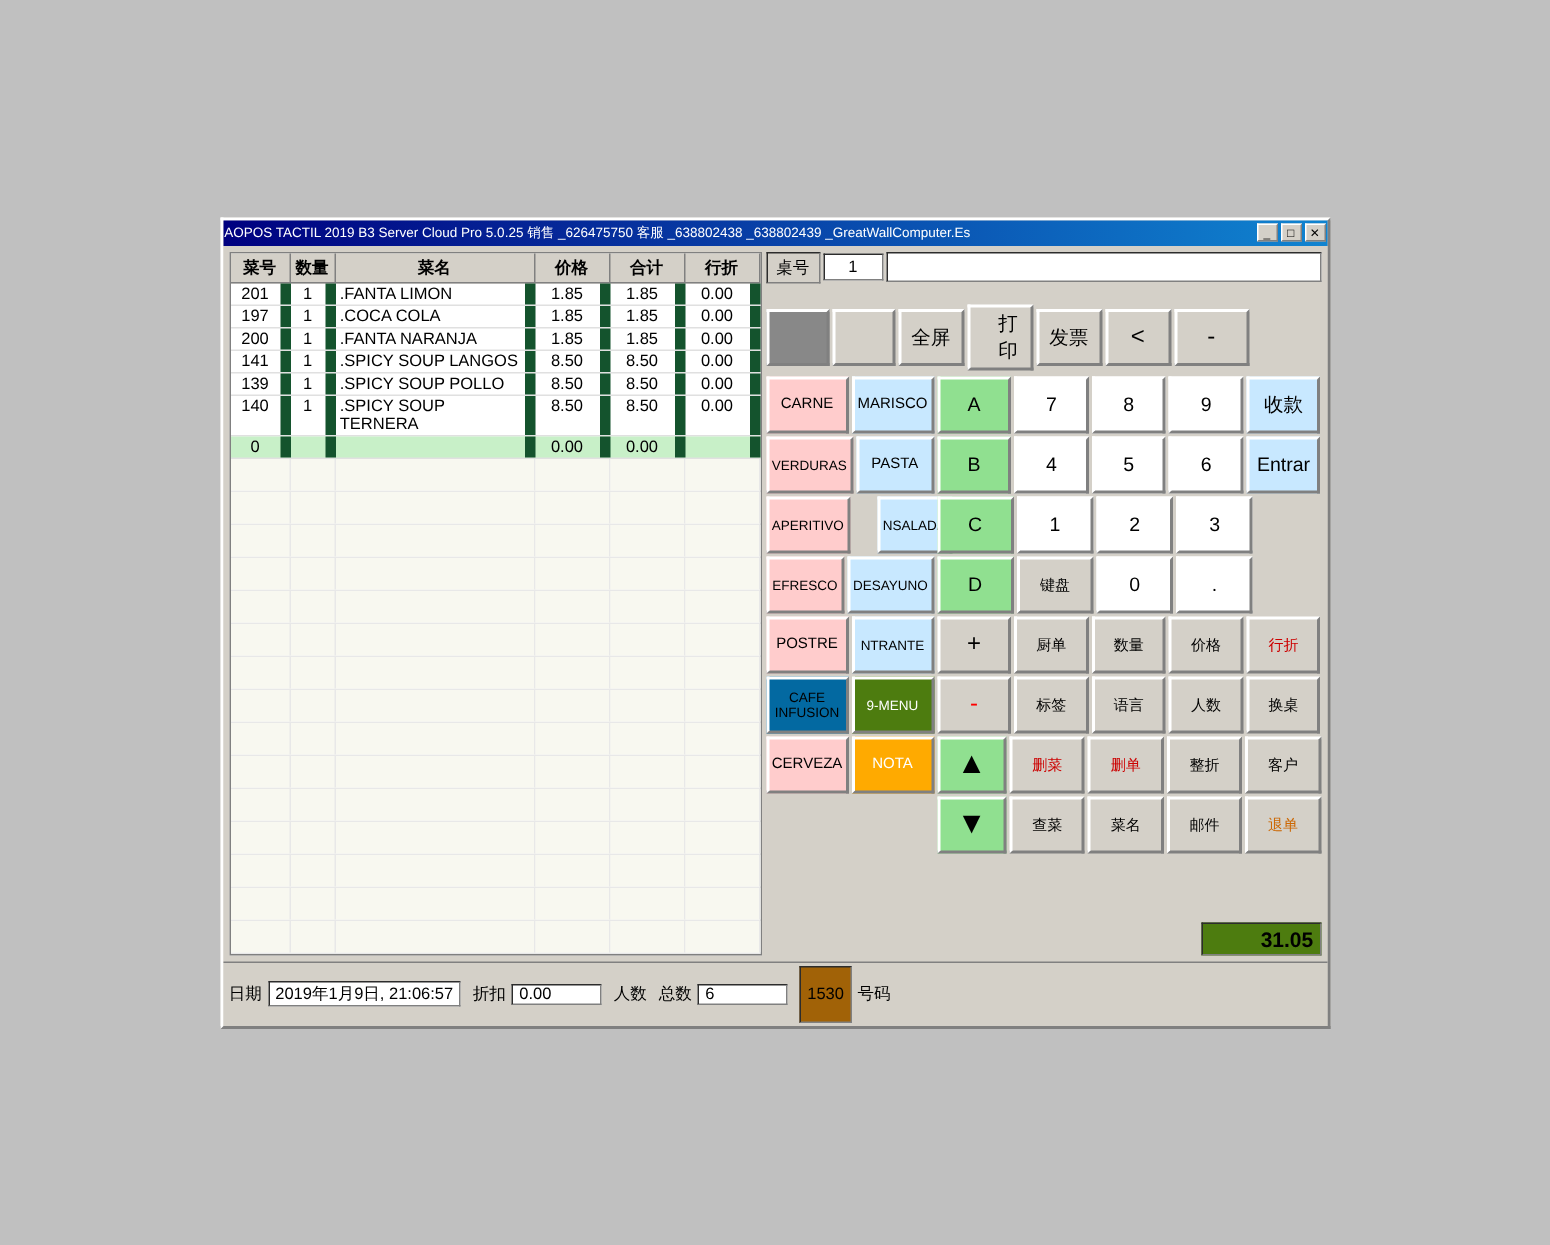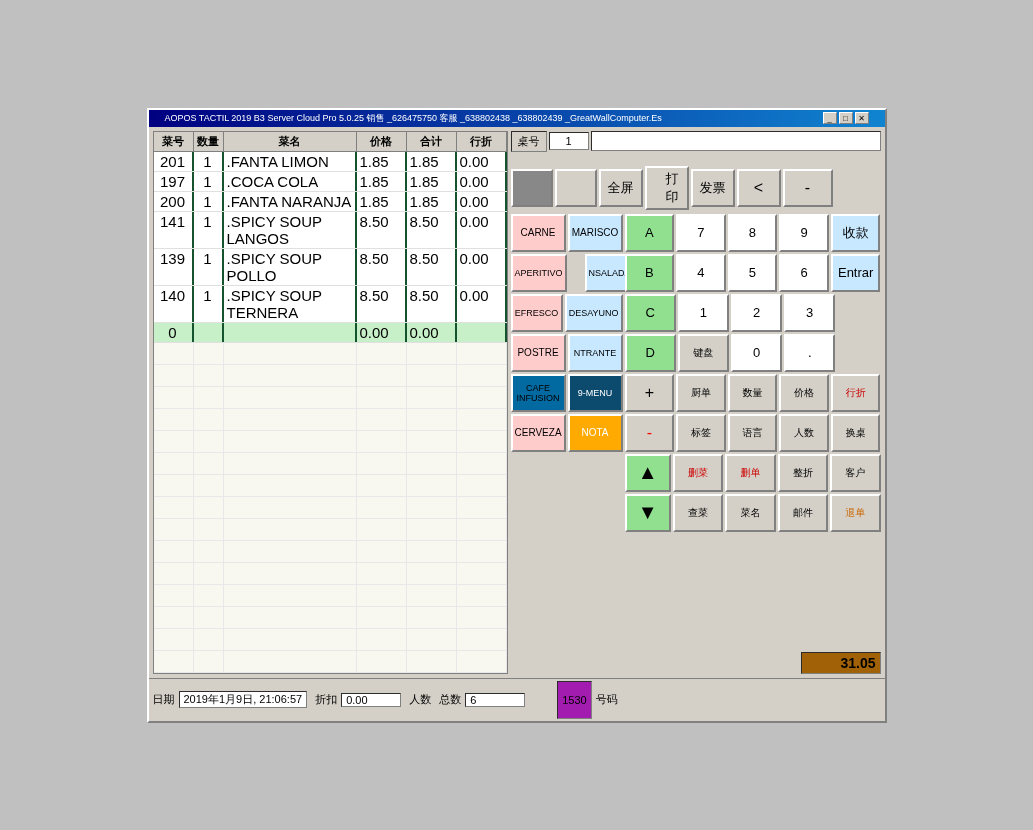--- a/index.html
+++ b/index.html
@@ -16,21 +16,21 @@
       background: #d4d0c8;
       border: 2px solid #808080;
       border-top-color: #ffffff;
       border-left-color: #ffffff;
       width: 740px;
     }
     .title-bar {
       background: linear-gradient(to right, #000080, #1084d0);
       color: white;
       font-size: 10px;
-      padding: 2px 16px;
+      padding: 2px 1px;
       display: flex;
       justify-content: space-between;
       align-items: center;
     }
     .title-bar-buttons {
       display: flex;
       gap: 2px;
     }
     .title-bar-btn {
       background: #d4d0c8;
@@ -76,26 +76,26 @@
     .table-row {
       display: grid;
       grid-template-columns: 40px 30px 1fr 50px 50px 50px;
       border-bottom: 1px solid #e0e0e0;
     }
     .table-row.selected {
       background: #c8f0c8;
     }
     .td {
       padding: 1px 3px;
-      border-right: 2px solid #14532d;
+      border-right: 7px solid #14532d;
       text-align: center;
-      font-size: 15px;
+      font-size: 11px;
     }
     .td.name { text-align: left; }
-    .td.num { text-align: left; }
+    .td.num { text-align: center; }
     .empty-row {
       display: grid;
       grid-template-columns: 40px 30px 1fr 50px 50px 50px;
       border-bottom: 1px solid #e8e8e8;
       height: 22px;
     }
     .empty-td {
       border-right: 1px solid #e8e8e8;
       background: #f8f8f0;
     }
@@ -120,21 +120,21 @@
       width: 40px;
       text-align: center;
     }
     .display-box {
       background: white;
       border: 1px inset #808080;
       flex: 1;
       height: 20px;
     }
     .amount-display {
-      background: #a16207;
+      background: #4d7c0f;
       border: 1px inset #808080;
       text-align: right;
       padding: 2px 4px;
       font-size: 14px;
       font-weight: bold;
       width: 80px;
       color: #000;
     }
     .btn {
       border: 2px solid;
@@ -430,40 +430,44 @@
 
       <div style="display:flex; gap:2px; flex:1;">
 
         <div class="categories-col">
 
           <div style="display:flex;gap:2px;">
             <button class="btn btn-category" style="flex:1;font-size:10px;background:#ffcccc;">CARNE</button>
             <button class="btn btn-category" style="flex:1;font-size:10px;background:#c8e8ff;">MARISCO</button>
           </div>
 
+          <div style="display:flex;gap:2px;">
+            <button class="btn btn-category" style="flex:1;font-size:9px;background:#ffcccc;">VERDURAS</button>
+            <button class="btn btn-category" style="flex:1;font-size:10px;background:#c8e8ff;">PASTA</button>
+          </div>
 
           <div style="display:flex;gap:18px;">
             <button class="btn btn-category" style="flex:1;font-size:9px;background:#ffcccc;">APERITIVO</button>
             <button class="btn btn-category" style="flex:1;font-size:9px;background:#c8e8ff;">NSALADA</button>
           </div>
 
           <div style="display:flex;gap:2px;">
             <button class="btn btn-category" style="flex:1;font-size:9px;background:#ffcccc;">EFRESCO</button>
             <button class="btn btn-category" style="flex:1;font-size:9px;background:#c8e8ff;">DESAYUNO</button>
           </div>
 
           <div style="display:flex;gap:2px;">
             <button class="btn btn-category" style="flex:1;font-size:10px;background:#ffcccc;">POSTRE</button>
             <button class="btn btn-category" style="flex:1;font-size:9px;background:#c8e8ff;">NTRANTE</button>
           </div>
 
 
           <div style="display:flex;gap:2px;">
             <button class="btn btn-category" style="flex:1;font-size:9px;background:#0369a1;">CAFE INFUSION</button>
-            <button class="btn btn-category" style="flex:1;font-size:9px;background:#0c4a6e;color:white;">9-MENU</button>
+            <button class="btn btn-category" style="flex:1;font-size:9px;background:#4d7c0f;color:white;">9-MENU</button>
           </div>
 
           <div style="display:flex;gap:2px;">
             <button class="btn btn-category" style="flex:1;font-size:10px;background:#ffcccc;">CERVEZA</button>
             <button class="btn btn-category" style="flex:1;font-size:10px;background:#ffaa00;color:white;">NOTA</button>
           </div>
         </div>
 
         <div style="display:flex;flex-direction:column;gap:2px;flex:1;">
 
@@ -549,17 +553,17 @@
       <span class="status-value">0.00</span>
     </div>
     <div class="status-item">
       <span>人数</span>
     </div>
     <div class="status-item">
       <span>总数</span>
       <span class="status-value">6</span>
     </div>
     <div class="status-item">
-      <span style="background:#a21caf;border:1px inset #808080;padding:12px 4px;margin-left:24px;">1530</span>
+      <span style="background:#a16207;border:1px inset #808080;padding:12px 4px;">1530</span>
       <span>号码</span>
     </div>
   </div>
 </div>
 
 </body></html>

